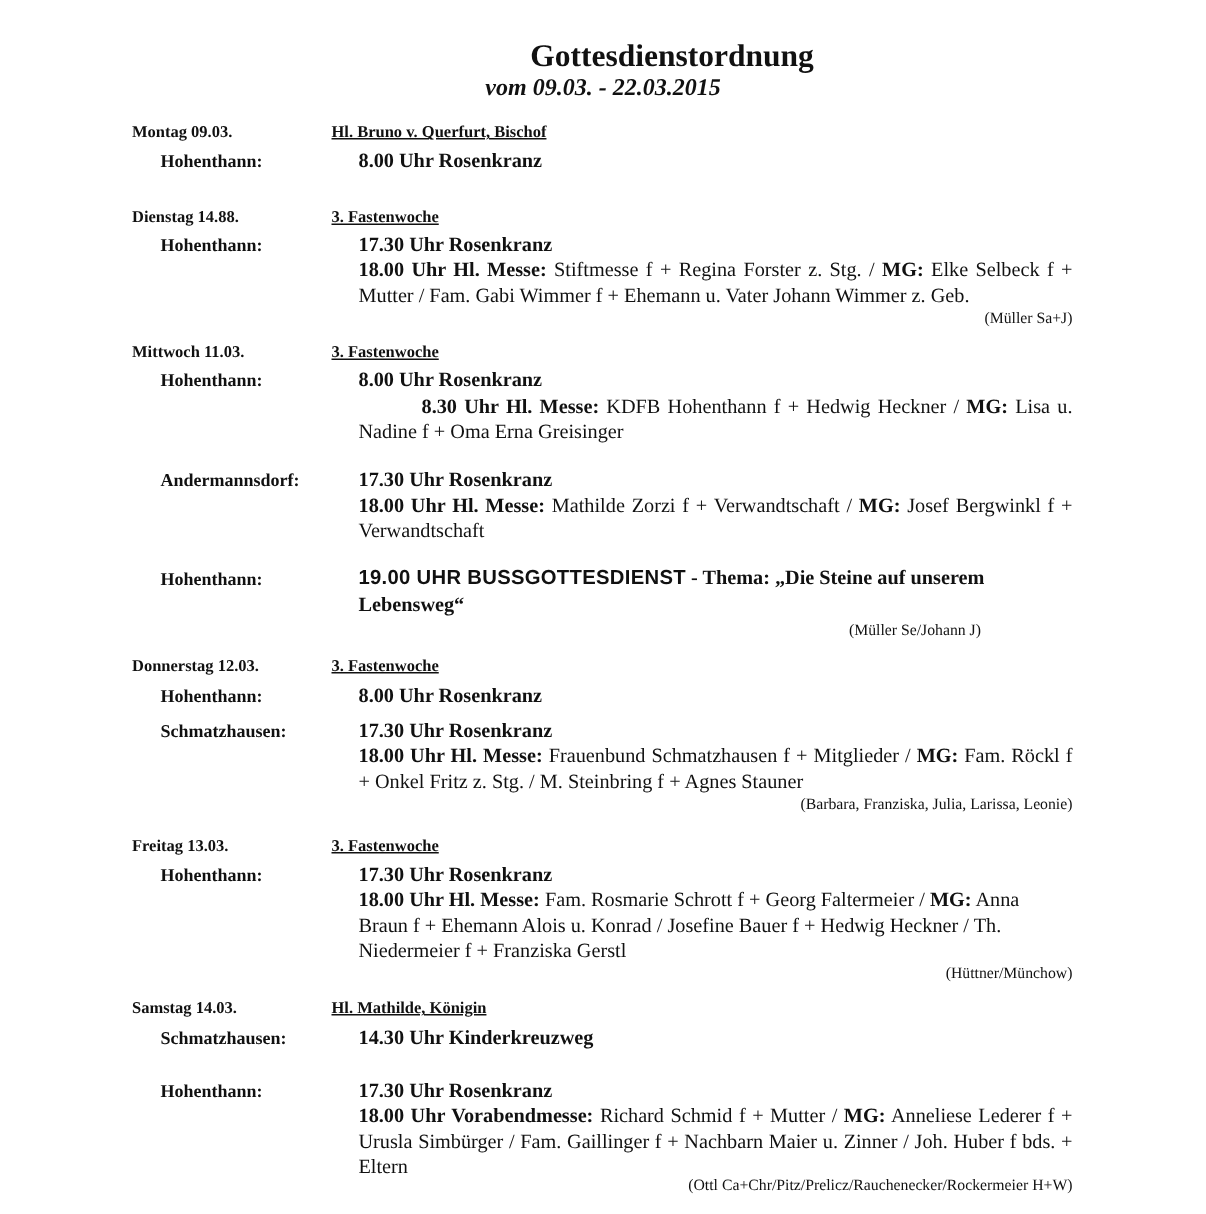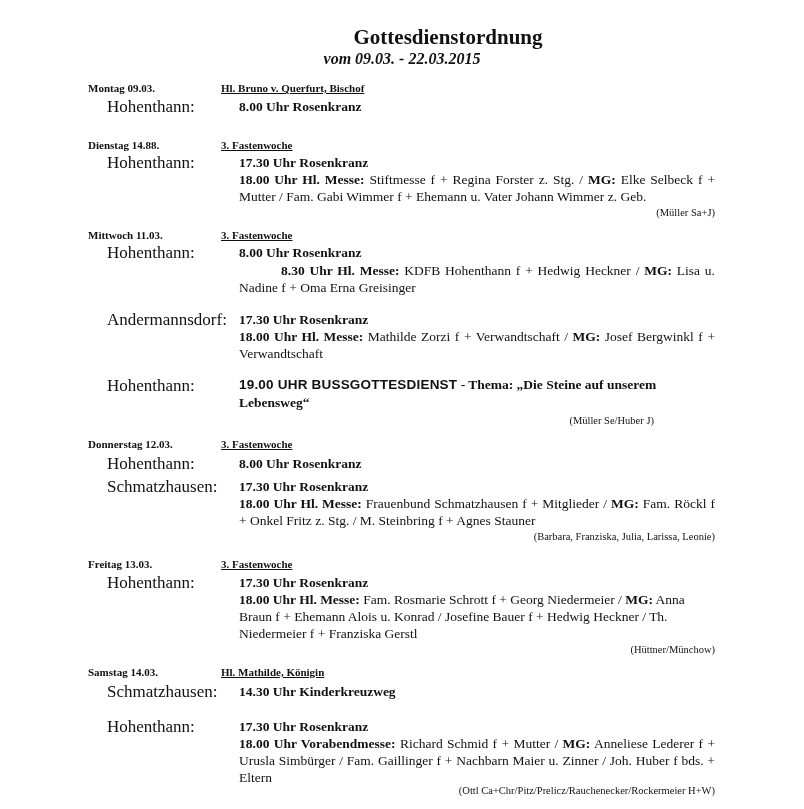--- a/index.html
+++ b/index.html
@@ -15,21 +15,21 @@
   .subtitle {
     position: absolute; left: 0; width: 804px; top: 50px;
     text-align: center; font-weight: bold; font-style: italic; font-size: 16px;
   }
   .day-head {
     position: absolute; left: 88px; font-weight: bold; font-size: 11px;
     text-decoration: underline; white-space: pre; line-height: 16px;
   }
   .day-head .date { display: inline-block; width: 133px; }
   .loc {
-    position: absolute; left: 107px; font-weight: normal; font-size: 17px; line-height: 16px;
+    position: absolute; left: 107px; font-weight: bold; font-size: 12px; line-height: 16px;
   }
   .entry {
     position: absolute; left: 239px; width: 476px; font-size: 13.5px; line-height: 17px;
   }
   .entry .b { font-weight: bold; }
   .entry.just { text-align: justify; text-align-last: left; }
   .indentfirst { text-indent: 42px; }
   .service {
     position: absolute; right: 89px; font-weight: normal; font-size: 10.5px; line-height: 13px;
   }
@@ -57,34 +57,34 @@
 <div class="loc" style="top:245px">Hohenthann:</div>
 <div class="entry" style="top:244px"><span class="b">8.00 Uhr Rosenkranz</span></div>
 <div class="entry just indentfirst" style="top:262px"><span class="b">8.30 Uhr Hl. Messe:</span><span> KDFB Hohenthann f + Hedwig Heckner / </span><span class="b">MG:</span><span> Lisa u. Nadine f + Oma Erna Greisinger</span></div>
 
 <div class="loc" style="top:312px">Andermannsdorf:</div>
 <div class="entry" style="top:311px"><span class="b">17.30 Uhr Rosenkranz</span></div>
 <div class="entry just" style="top:328px"><span class="b">18.00 Uhr Hl. Messe:</span><span> Mathilde Zorzi f + Verwandtschaft / </span><span class="b">MG:</span><span> Josef Bergwinkl f + Verwandtschaft</span></div>
 
 <div class="loc" style="top:378px">Hohenthann:</div>
 <div class="entry" style="top:376px; line-height:18px; font-weight:bold;"><span class="big">19.00 UHR BUSSGOTTESDIENST</span><span> - Thema: „Die Steine auf unserem Lebensweg“</span></div>
-<div class="service" style="top:414px; right:150px;">(Müller Se/Huber J)</div>
+<div class="service" style="top:414px; right:150px;">(Müller Se/Johann J)</div>
 
 <div class="day-head" style="top:436px"><span class="date">Donnerstag 12.03.</span><span>3. Fastenwoche</span></div>
 <div class="loc" style="top:456px">Hohenthann:</div>
 <div class="entry" style="top:455px"><span class="b">8.00 Uhr Rosenkranz</span></div>
 <div class="loc" style="top:479px">Schmatzhausen:</div>
 <div class="entry" style="top:478px"><span class="b">17.30 Uhr Rosenkranz</span></div>
 <div class="entry just" style="top:495px"><span class="b">18.00 Uhr Hl. Messe:</span><span> Frauenbund Schmatzhausen f + Mitglieder / </span><span class="b">MG:</span><span> Fam. Röckl f + Onkel Fritz z. Stg. / M. Steinbring f + Agnes Stauner</span></div>
 <div class="service" style="top:530px">(Barbara, Franziska, Julia, Larissa, Leonie)</div>
 
 <div class="day-head" style="top:556px"><span class="date">Freitag 13.03.</span><span>3. Fastenwoche</span></div>
 <div class="loc" style="top:575px">Hohenthann:</div>
 <div class="entry" style="top:574px"><span class="b">17.30 Uhr Rosenkranz</span></div>
-<div class="entry" style="top:591px"><span class="b">18.00 Uhr Hl. Messe:</span><span> Fam. Rosmarie Schrott f + Georg Niedermeier / </span><span class="b">MG:</span><span> Anna Braun f + Ehemann Alois u. Konrad / Josefine Bauer f + Hedwig Heckner / Th. Niedermeier f + Franziska Gerstl</span></div>
+<div class="entry" style="top:591px"><span class="b">18.00 Uhr Hl. Messe:</span><span> Fam. Rosmarie Schrott f + Georg Faltermeier / </span><span class="b">MG:</span><span> Anna Braun f + Ehemann Alois u. Konrad / Josefine Bauer f + Hedwig Heckner / Th. Niedermeier f + Franziska Gerstl</span></div>
 <div class="service" style="top:643px">(Hüttner/Münchow)</div>
 
 <div class="day-head" style="top:664px"><span class="date">Samstag 14.03.</span><span>Hl. Mathilde, Königin</span></div>
 <div class="loc" style="top:684px">Schmatzhausen:</div>
 <div class="entry" style="top:683px"><span class="b">14.30 Uhr Kinderkreuzweg</span></div>
 <div class="loc" style="top:719px">Hohenthann:</div>
 <div class="entry" style="top:718px"><span class="b">17.30 Uhr Rosenkranz</span></div>
 <div class="entry just" style="top:735px"><span class="b">18.00 Uhr Vorabendmesse:</span><span> Richard Schmid f + Mutter  / </span><span class="b">MG:</span><span> Anneliese Lederer f + Urusla Simbürger / Fam. Gaillinger f + Nachbarn Maier u. Zinner / Joh. Huber f bds. + Eltern</span></div>
 <div class="service" style="top:784px">(Ottl Ca+Chr/Pitz/Prelicz/Rauchenecker/Rockermeier H+W)</div>
 

